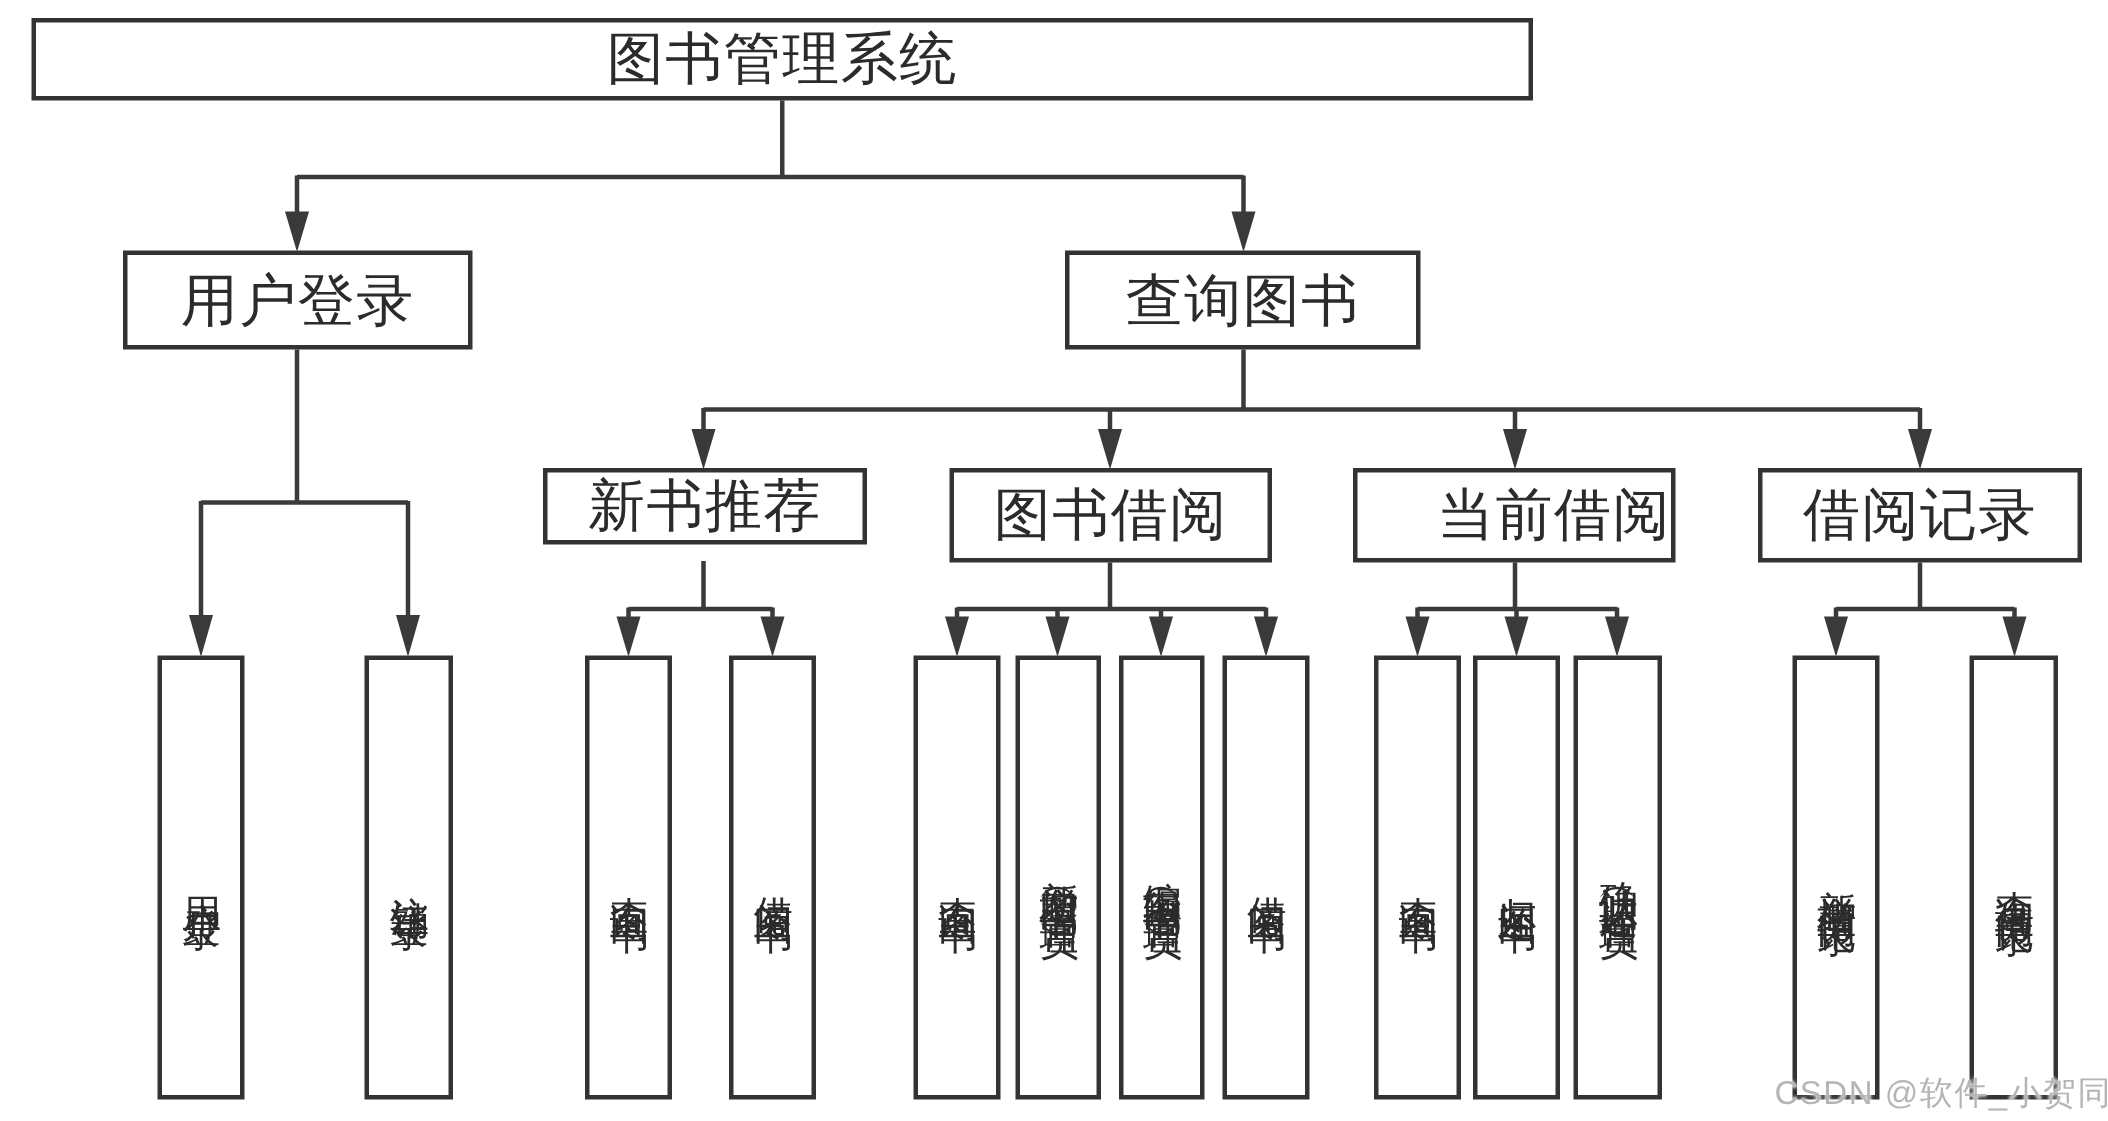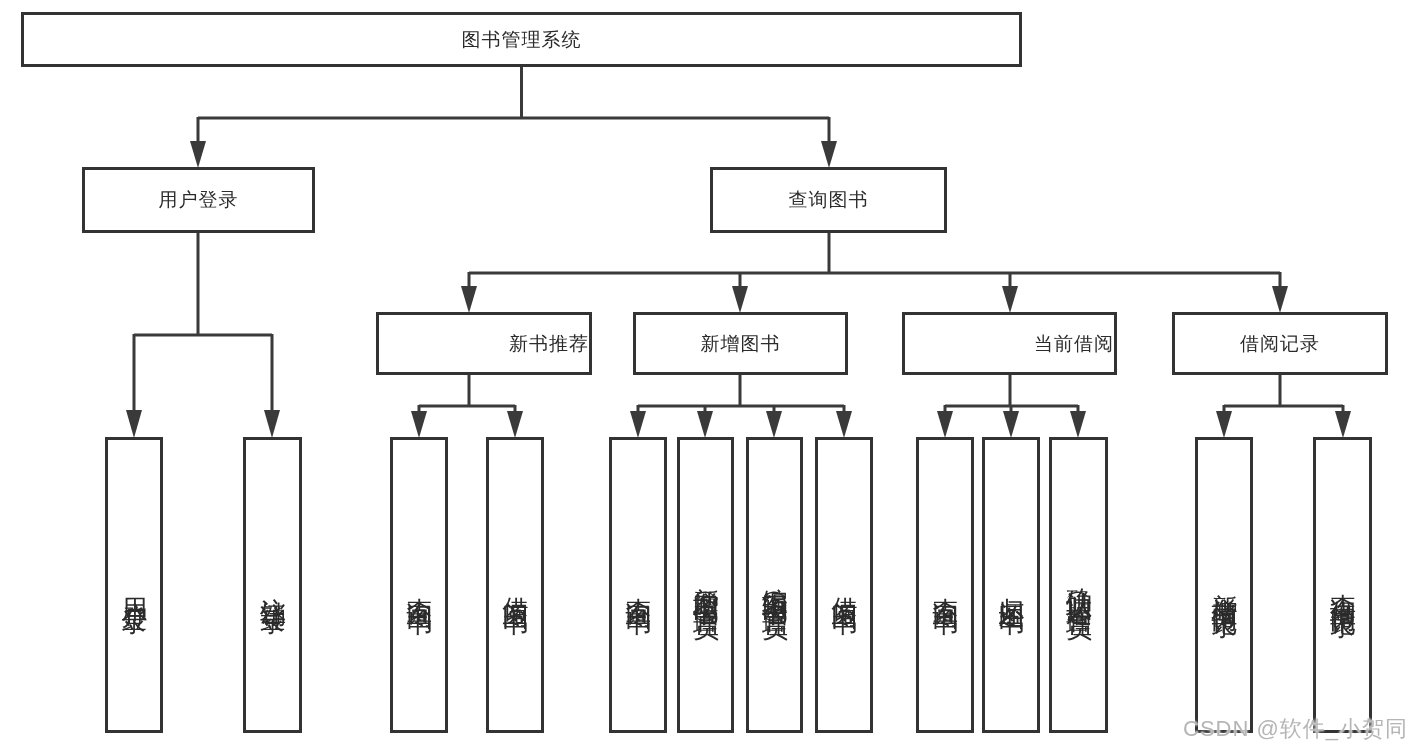--- a/index.html
+++ b/index.html
@@ -37,21 +37,21 @@
     box-sizing: border-box;
     background: #ffffff;
     border: 3px solid #333333;
     display: flex;
     align-items: center;
     justify-content: center;
     color: #2b2b2b;
     z-index: 1;
   }
   .h-node {
-    font-size: 19px;
+    font-size: 38px;
     letter-spacing: 1px;
     white-space: nowrap;
   }
   .v-node span {
     writing-mode: vertical-rl;
     text-orientation: mixed;
     font-size: 26px;
     line-height: 1.15;
     letter-spacing: 4px;
     white-space: nowrap;
@@ -120,25 +120,25 @@
     <span>图书管理系统</span>
   </div>
 
   <div class="node h-node" style="left:82px; top:167px; width:233px; height:66px;">
     <span>用户登录</span>
   </div>
   <div class="node h-node" style="left:710px; top:167px; width:237px; height:66px;">
     <span>查询图书</span>
   </div>
 
-  <div class="node h-node" style="left:376px; top:312px; width:216px; height:63px;justify-content:flex-end;">
+  <div class="node h-node" style="left:362px; top:312px; width:216px; height:51px;">
     <span>新书推荐</span>
   </div>
   <div class="node h-node" style="left:633px; top:312px; width:215px; height:63px;">
-    <span>新增图书</span>
+    <span>图书借阅</span>
   </div>
   <div class="node h-node" style="left:902px; top:312px; width:215px; height:63px;justify-content:flex-end;">
     <span>当前借阅</span>
   </div>
   <div class="node h-node" style="left:1172px; top:312px; width:216px; height:63px;">
     <span>借阅记录</span>
   </div>
 
   <div class="node v-node" style="left:105px; top:437px; width:58px; height:296px;">
     <span>用户登录</span>

